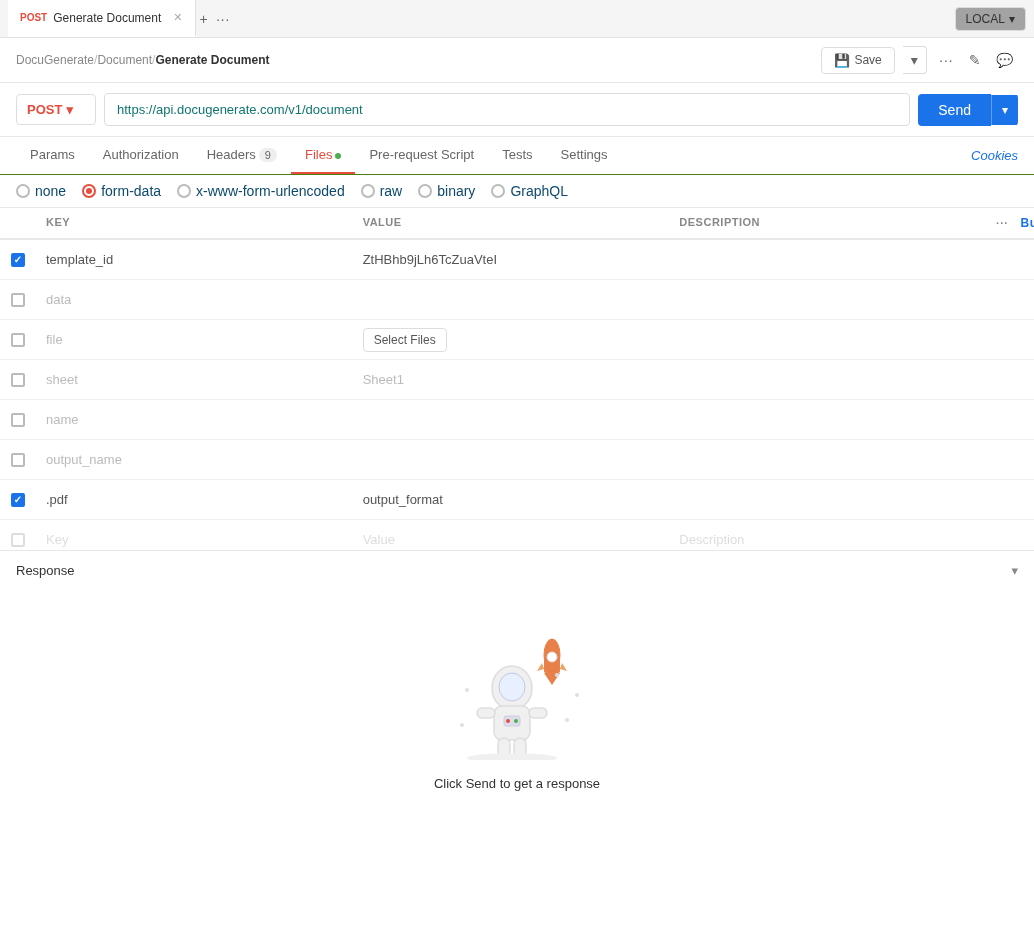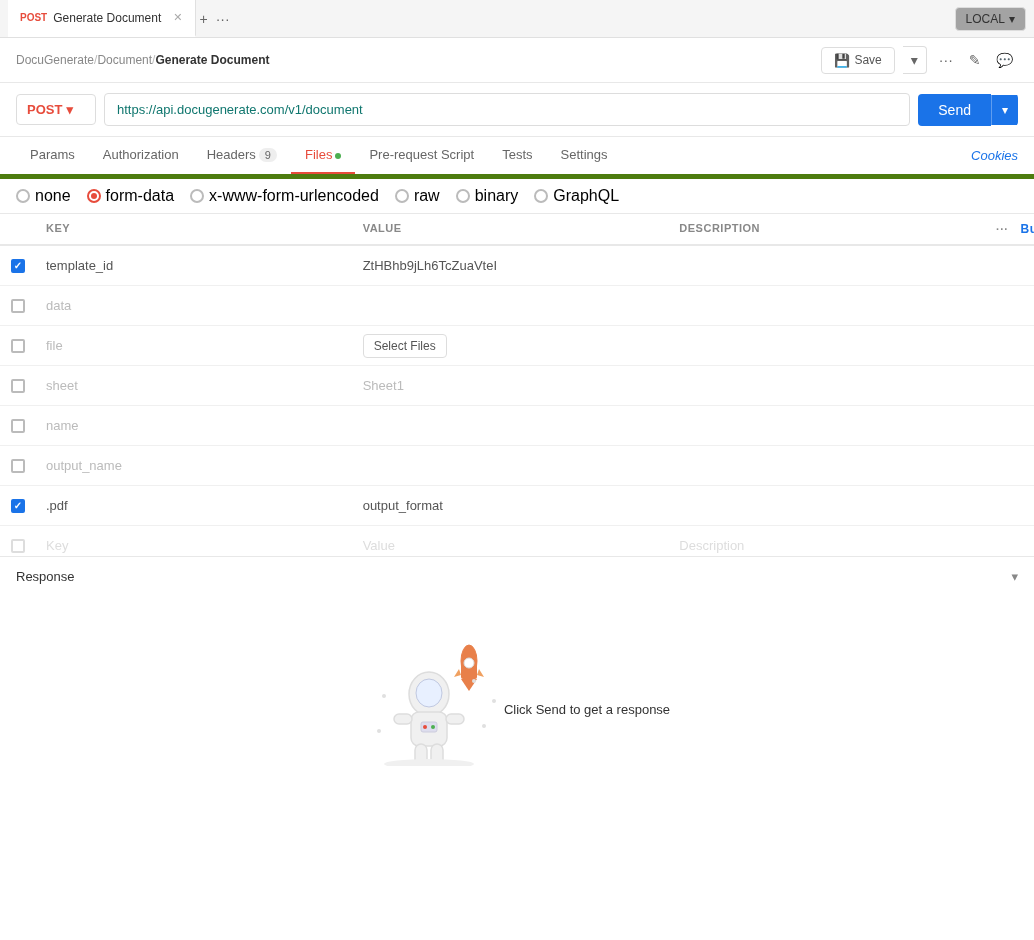--- a/index.html
+++ b/index.html
@@ -25,30 +25,30 @@
 
     
     .url-bar { display: flex; align-items: center; padding: 10px 16px; gap: 8px; border-bottom: 1px solid #e8e8e8; }
     .method-select { display: flex; align-items: center; gap: 4px; padding: 7px 10px; border: 1px solid #ddd; border-radius: 4px; font-weight: 600; font-size: 13px; color: #e74c3c; cursor: pointer; background: #fff; min-width: 80px; }
     .url-input { flex: 1; padding: 8px 12px; border: 1px solid #ddd; border-radius: 4px; font-size: 13px; color: #0f766e; outline: none; }
     .send-btn { display: flex; align-items: center; gap: 0; border-radius: 4px; overflow: hidden; }
     .send-main { padding: 8px 20px; background: #1a73e8; color: #fff; border: none; font-size: 14px; font-weight: 500; cursor: pointer; }
     .send-chevron { padding: 8px 10px; background: #1a73e8; color: #fff; border: none; border-left: 1px solid rgba(255,255,255,0.3); cursor: pointer; font-size: 12px; }
 
     
-    .req-tabs { display: flex; align-items: center; padding: 0 16px; border-bottom: 5px solid #4d7c0f; }
+    .req-tabs { display: flex; align-items: center; padding: 0 16px; border-bottom: 1px solid #4d7c0f; }
     .req-tab { padding: 10px 14px; font-size: 13px; color: #666; cursor: pointer; border-bottom: 2px solid transparent; }
     .req-tab.active { color: #e74c3c; border-bottom: 2px solid #e74c3c; }
     .req-tab .badge { background: #eee; border-radius: 10px; padding: 1px 6px; font-size: 11px; margin-left: 3px; }
     .req-tab .dot { display: inline-block; width: 6px; height: 6px; border-radius: 50%; background: #4caf50; margin-left: 3px; vertical-align: middle; }
     .cookies-link { margin-left: auto; color: #1a73e8; font-size: 13px; cursor: pointer; font-style: italic; }
 
     
     .body-types { display: flex; align-items: center; gap: 16px; padding: 8px 16px; border-bottom: 1px solid #e8e8e8; }
-    .radio-opt { display: flex; align-items: center; gap: 5px; font-size: 16px; color: #000000; cursor: pointer; }
+    .radio-opt { display: flex; align-items: center; gap: 5px; font-size: 14px; color: #0c4a6e; cursor: pointer; }
     .radio-dot { width: 14px; height: 14px; border-radius: 50%; border: 2px solid #bbb; display: flex; align-items: center; justify-content: center; }
     .radio-dot.active-orange { border-color: #e74c3c; }
     .radio-dot.active-orange::after { content: ''; width: 6px; height: 6px; border-radius: 50%; background: #e74c3c; }
     .table-header { display: grid; grid-template-columns: 36px 1fr 1fr 1fr 48px; border-bottom: 1px solid #e8e8e8; }
     .th { padding: 8px 10px; font-size: 11px; font-weight: 600; color: #888; letter-spacing: 0.5px; }
 
     .table-row { display: grid; grid-template-columns: 36px 1fr 1fr 1fr 48px; border-bottom: 1px solid #f0f0f0; align-items: center; min-height: 40px; }
     .cell { padding: 6px 10px; font-size: 13px; color: #555; }
     .cell.key { color: #555; }
     .cell.value { color: #555; }
@@ -63,21 +63,21 @@
 
     .bulk-edit-btn { font-size: 12px; color: #1a73e8; cursor: pointer; white-space: nowrap; padding: 0 8px; }
 
     .table-container { overflow-y: auto; max-height: 310px; }
 
     
     .response-bar { display: flex; align-items: center; padding: 12px 16px; border-top: 1px solid #e8e8e8; cursor: pointer; }
     .response-chevron { margin-left: auto; color: #888; }
 
     
-    .empty-response { display: flex; align-items: center; justify-content: center; padding: 40px 0 60px; flex: 1; }
+    .empty-response { display: flex; flex-direction: column; align-items: center; justify-content: center; padding: 40px 0 60px; flex: 1; }
     .astronaut-svg { width: 140px; height: 130px; margin-bottom: 16px; }
   </style>
 </head>
 <body>
 
 <div class="tab-bar">
   <div class="tab-item active">
     <span class="method-badge">POST</span>
     <span>Generate Document</span>
     <span style="margin-left:6px; color:#aaa; font-size:11px;">✕</span>

